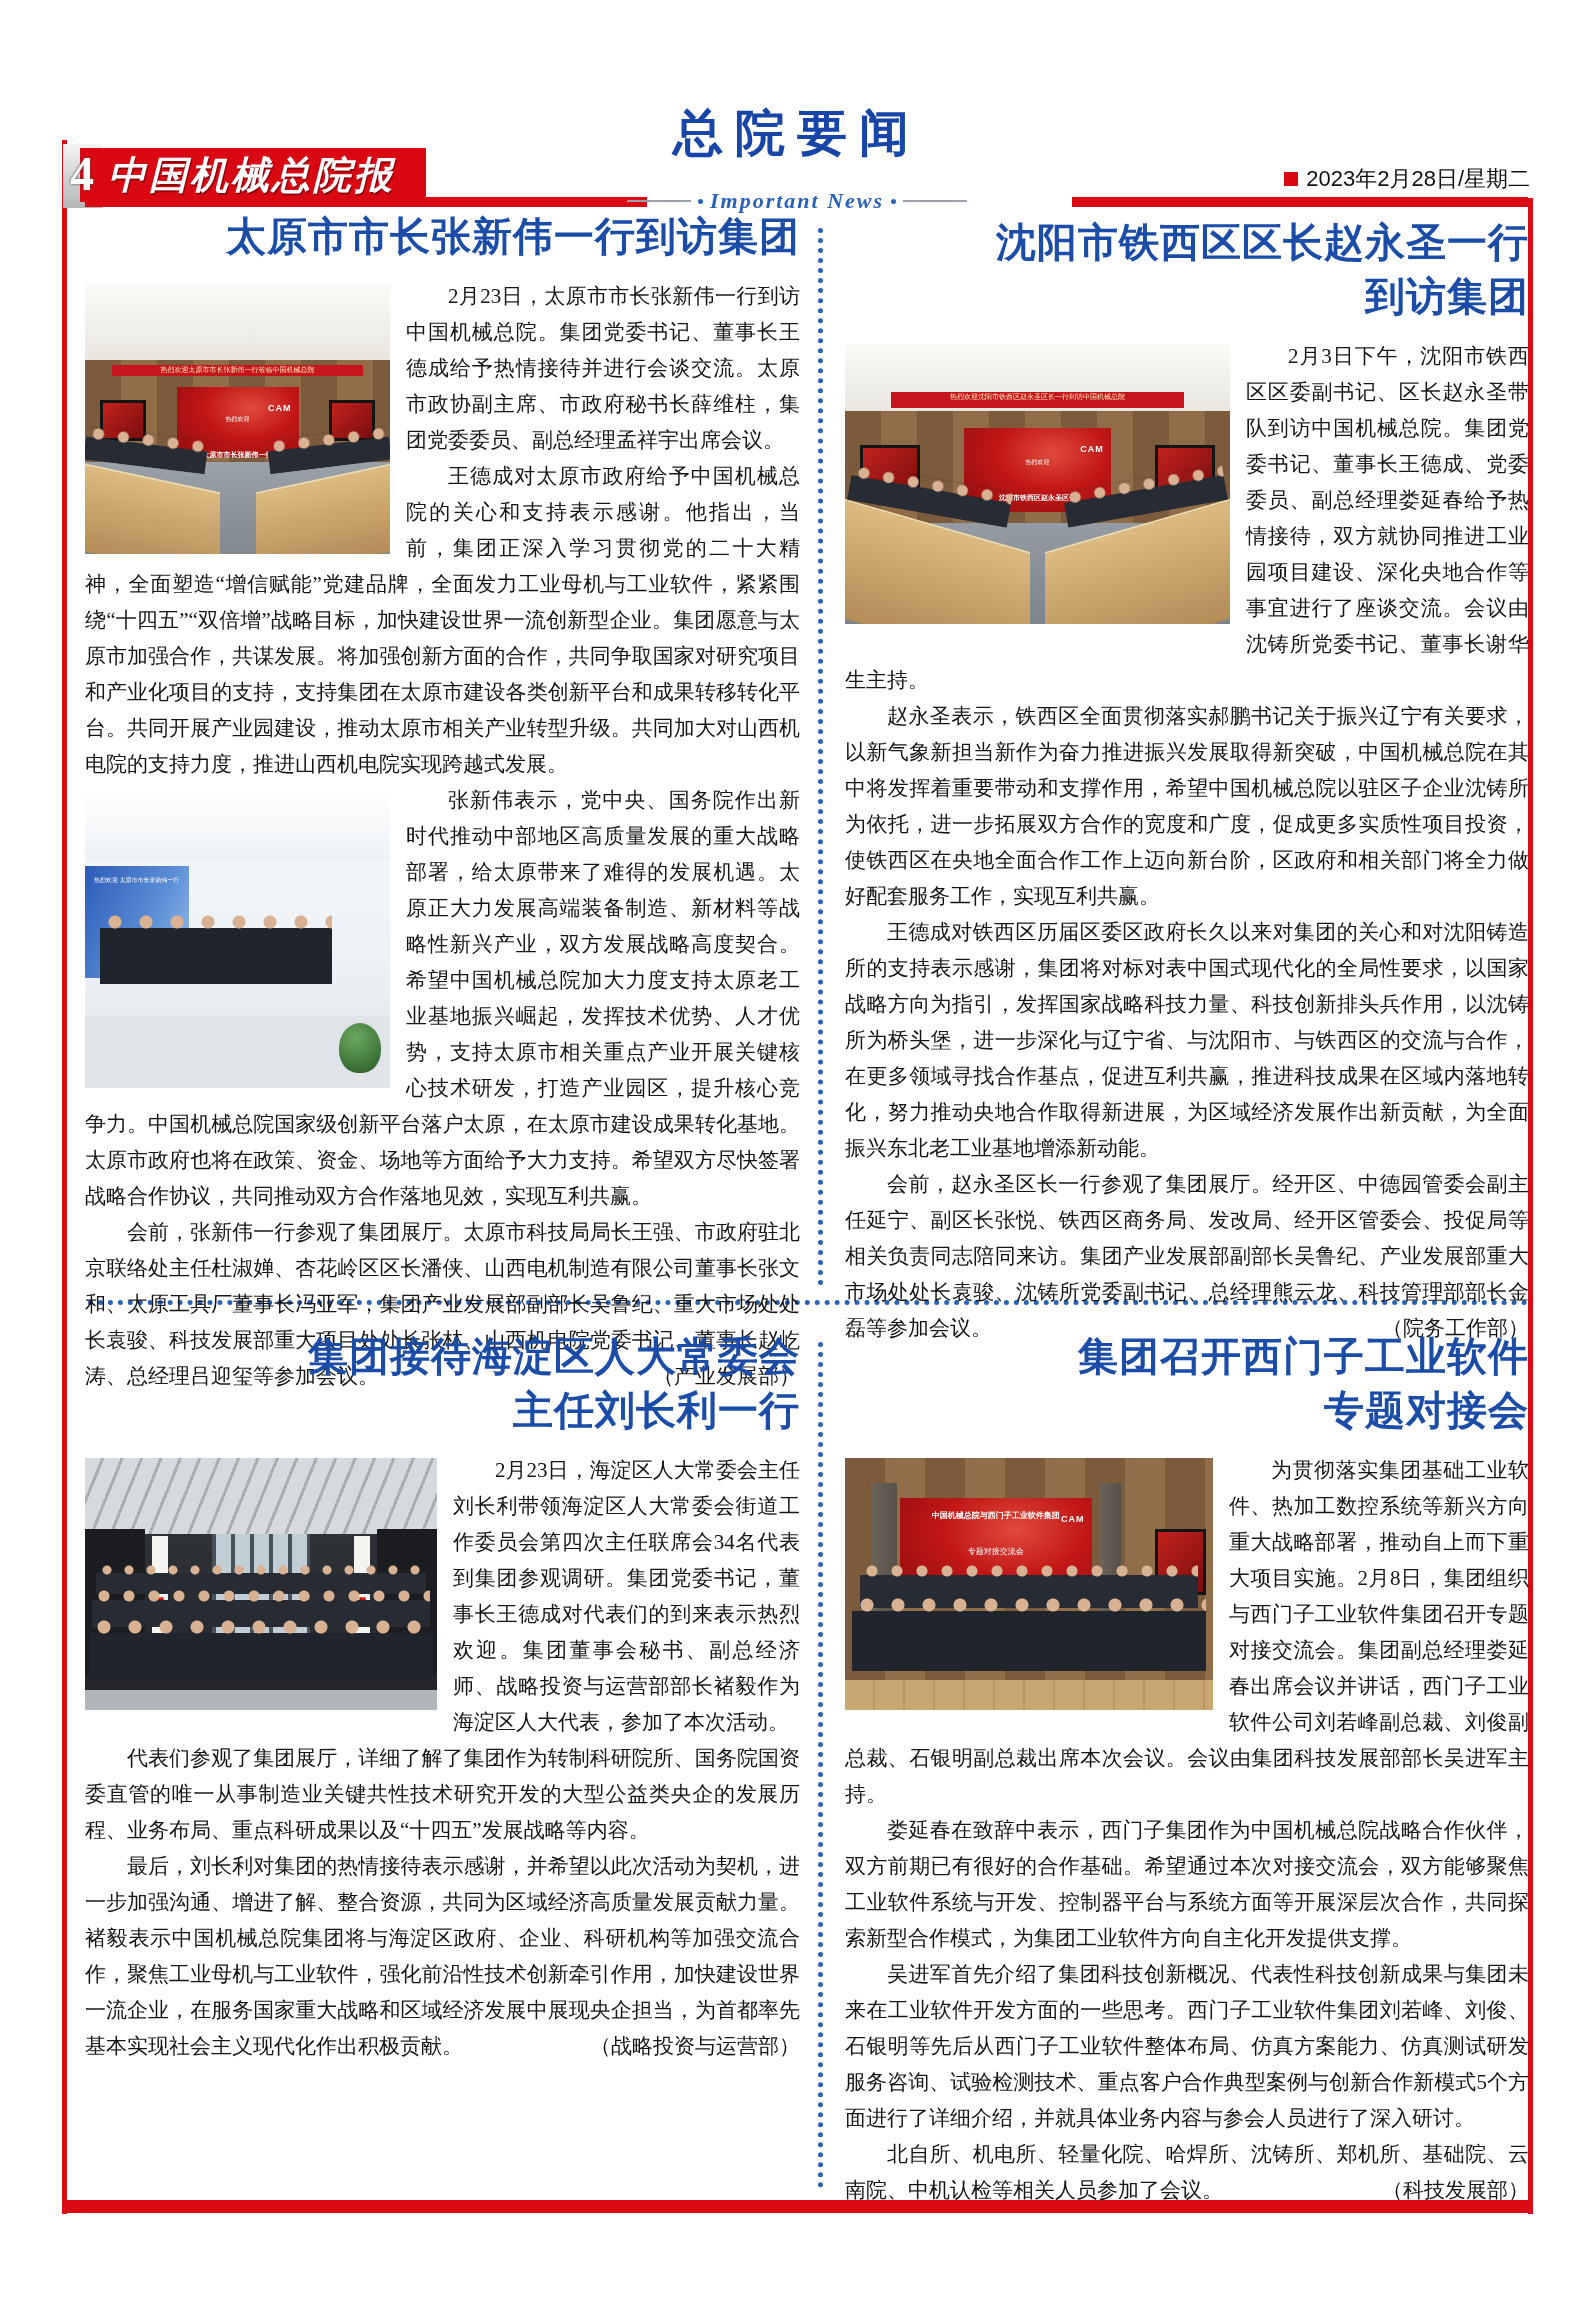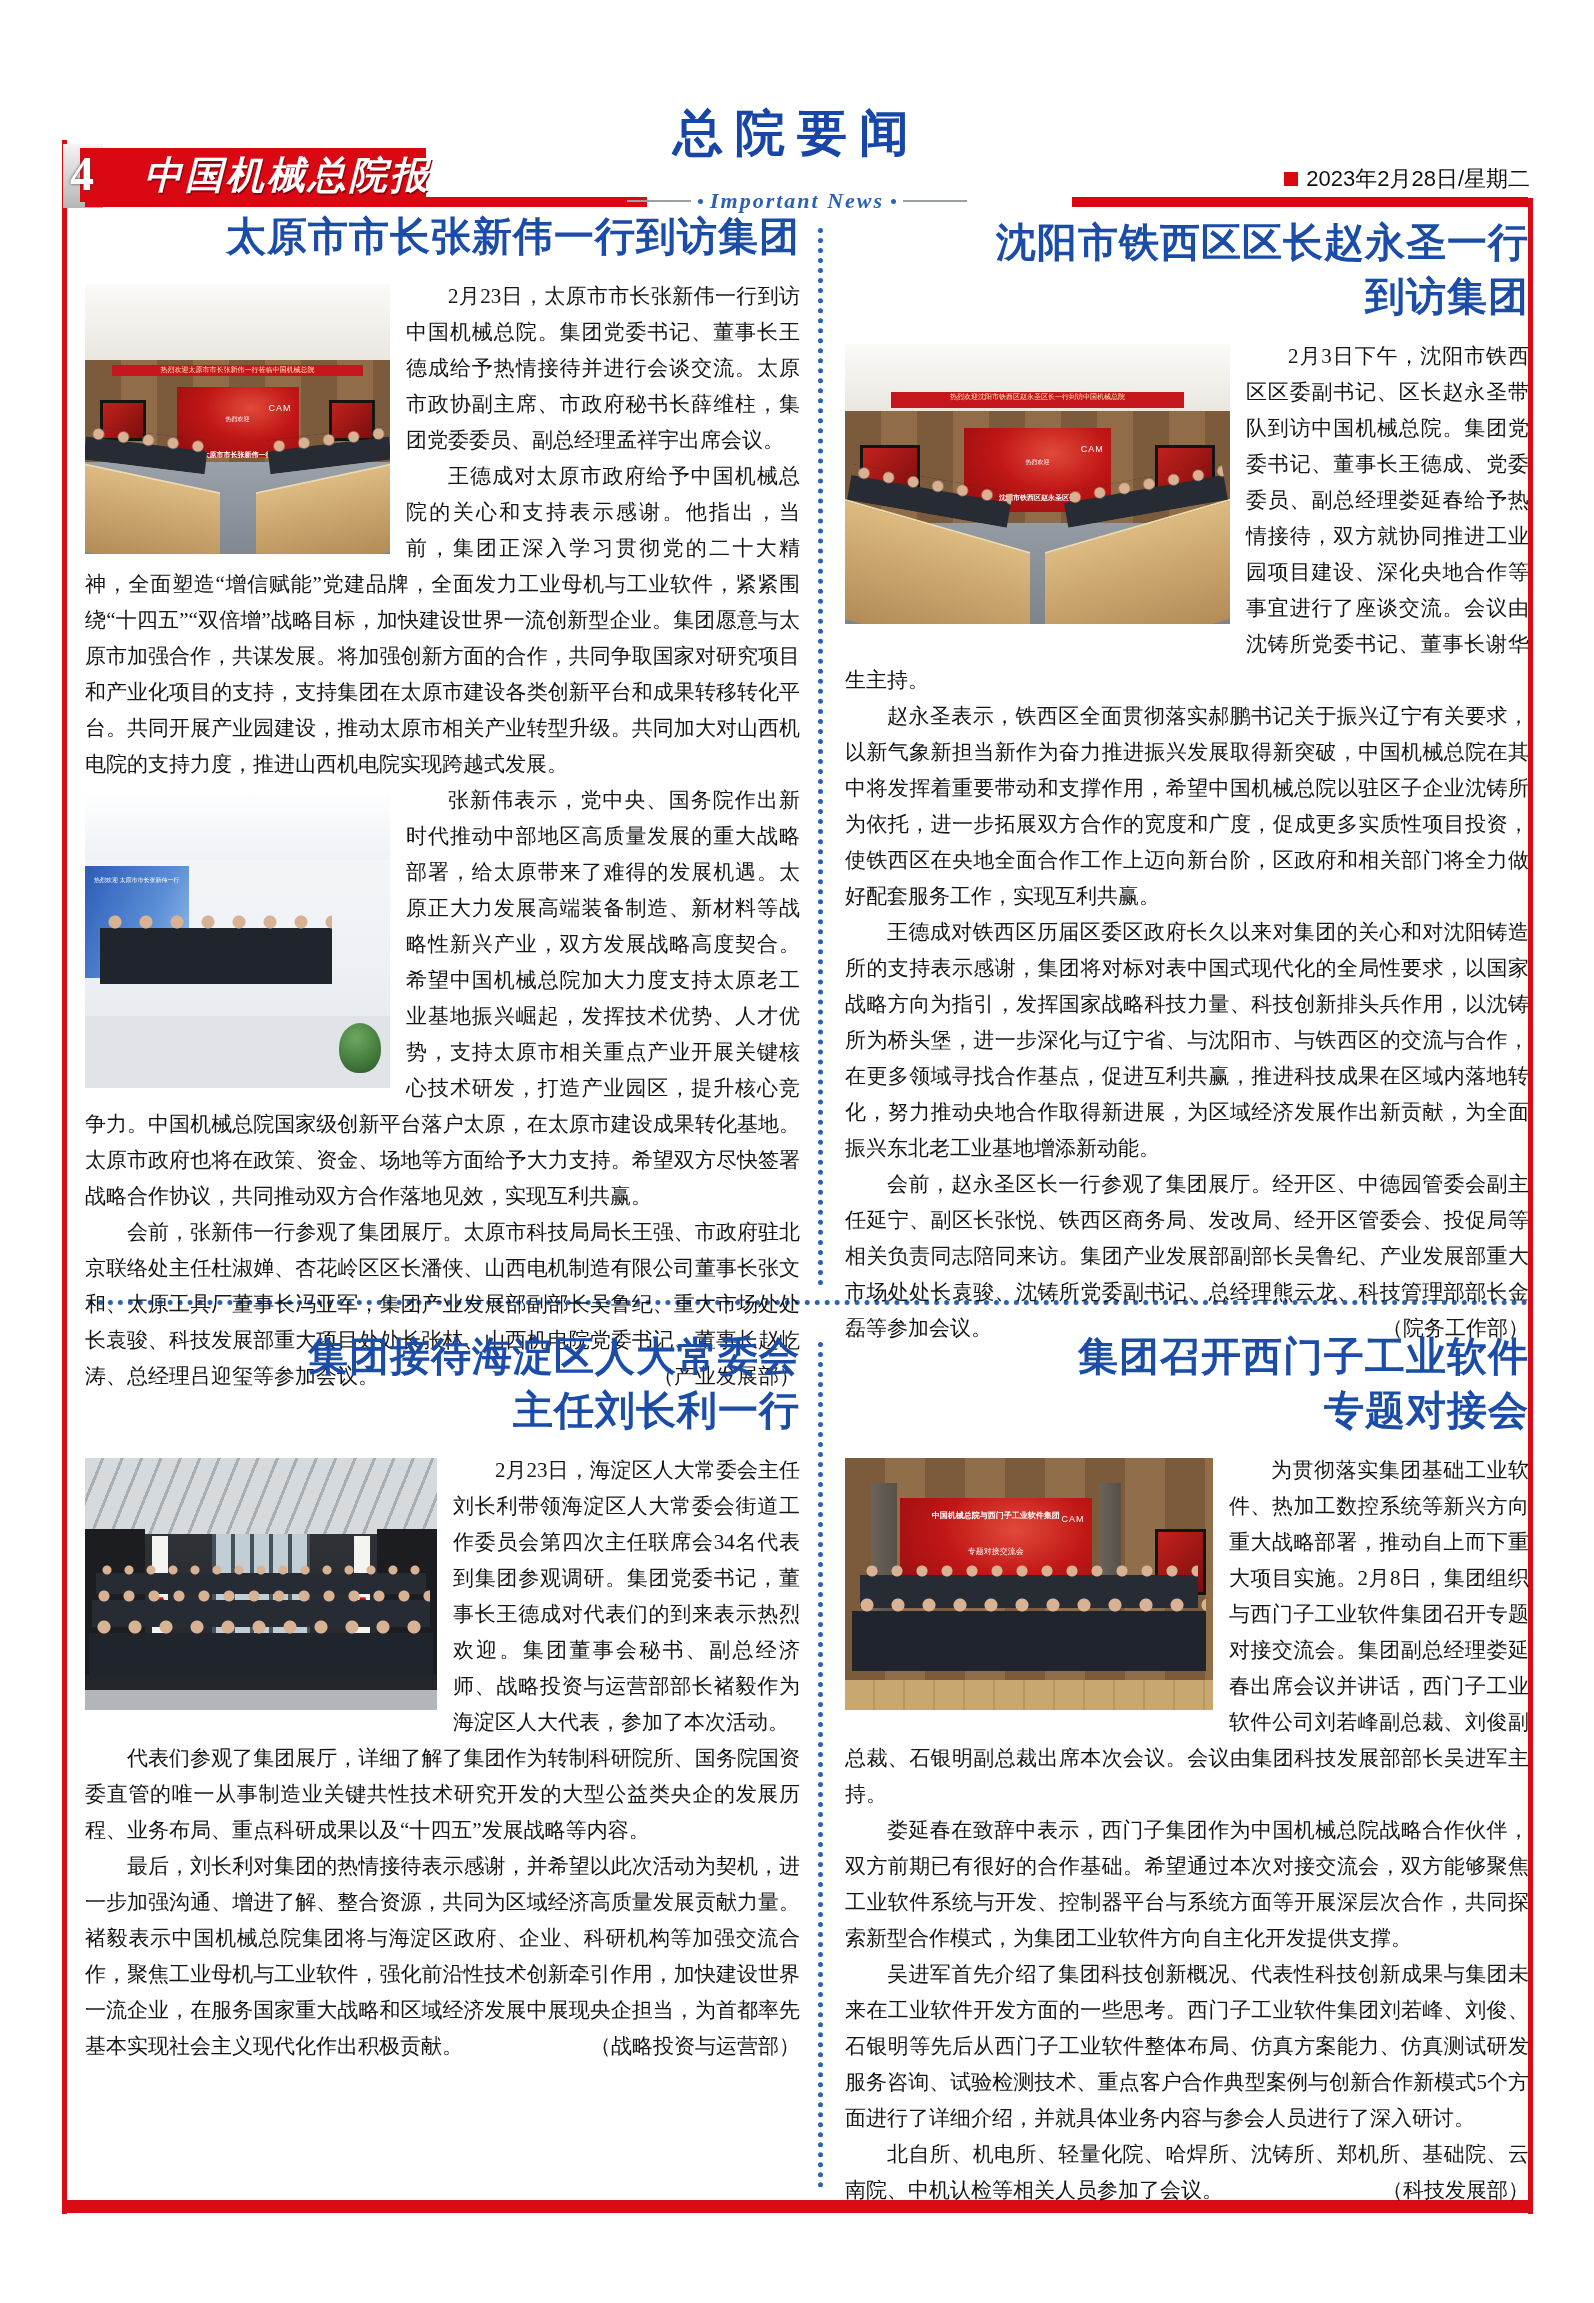--- a/index.html
+++ b/index.html
@@ -11,21 +11,21 @@
   .frame-r{position:absolute;left:1528px;top:198px;width:5px;height:2016px;background:#d90b14;}
   .frame-b{position:absolute;left:62px;top:2200px;width:1471px;height:13px;background:#d90b14;}
 
   
   .ph-num-tab{position:absolute;left:63px;top:144px;width:40px;height:64px;
               background:linear-gradient(180deg,#f4f4f4,#b5b5b5);}
   .masthead{position:absolute;left:80px;top:148px;width:346px;height:54px;background:#da0812;
             display:flex;align-items:center;}
   .pg-num{position:absolute;left:70px;top:146px;z-index:2;color:#fff;font-size:48px;font-weight:bold;
           text-shadow:0 0 3px #444;font-family:"Liberation Serif",serif;}
-  .mast-title{margin-left:64px;color:#fff;font-size:38px;font-weight:bold;font-style:italic;
+  .mast-title{margin-left:28px;color:#fff;font-size:38px;font-weight:bold;font-style:italic;
               letter-spacing:3px;text-shadow:1px 2px 0 #8f040b;white-space:nowrap;}
   .redbar{position:absolute;top:197px;height:10px;background:#da0812;}
   .redbar-l{left:85px;width:562px;}
   .redbar-r{left:1072px;width:456px;}
   .section-head{position:absolute;left:597px;top:100px;width:400px;text-align:center;
                 font-size:50px;font-weight:bold;color:#1746a8;letter-spacing:12px;
                 font-family:"Liberation Sans","DejaVu Sans",sans-serif;}
   .section-sub{position:absolute;left:617px;top:188px;width:360px;display:flex;align-items:center;
                justify-content:center;gap:7px;}
   .sub-dash{height:2px;width:64px;background:#9aa0a8;}
@@ -59,21 +59,21 @@
   .pB{width:305px;height:300px;clear:left;background:linear-gradient(180deg,#f7f9fb 0%,#eef1f5 55%,#e1e5ea 100%);}
   .pC{width:385px;height:280px;}
   .pD{width:352px;height:252px;background:linear-gradient(#34373c,#222428);}
   .pE{width:368px;height:252px;background:repeating-linear-gradient(90deg,#7c5a3c 0 40px,#916e4a 40px 80px);}
 
   .ceil{position:absolute;left:0;right:0;top:0;background:linear-gradient(180deg,#fbfaf7,#e8e5de);}
   .wood{position:absolute;left:0;right:0;background:repeating-linear-gradient(90deg,#7c5a3c 0 36px,#906c49 36px 72px);}
   .redbanner{position:absolute;background:#c5161d;color:#ffe9b0;font-size:7px;line-height:10px;
              text-align:center;white-space:nowrap;overflow:hidden;padding:0 2px;}
   .redscreen{position:absolute;background:radial-gradient(ellipse at 60% 30%,#e14a3a 0%,#c01616 45%,#8e0d0d 100%);}
-  .cam{position:absolute;top:3px;right:7px;color:#fff;font-weight:normal;font-size:9px;letter-spacing:1px;
+  .cam{position:absolute;top:3px;right:7px;color:#fff;font-weight:bold;font-size:9px;letter-spacing:1px;
        font-family:"Liberation Sans",sans-serif;}
   .sl{color:#fff;text-align:center;white-space:nowrap;overflow:hidden;
       font-family:"Liberation Sans","DejaVu Sans",sans-serif;}
   .tvp{position:absolute;background:linear-gradient(135deg,#c2221d,#7c0d0d);border:3px solid #141414;}
   .carpet{position:absolute;left:0;right:0;bottom:0;}
   .tbl{position:absolute;background:linear-gradient(180deg,#dcba80,#b38c57);border-top:2px solid #eed9ab;}
   .crowd{position:absolute;background-image:
       radial-gradient(circle 5px at 12px 7px,#d9b294 5px,rgba(0,0,0,0) 6px),
       linear-gradient(180deg,rgba(0,0,0,0) 11px,#272b33 11px);
       background-size:25px 100%;background-repeat:repeat-x;}

